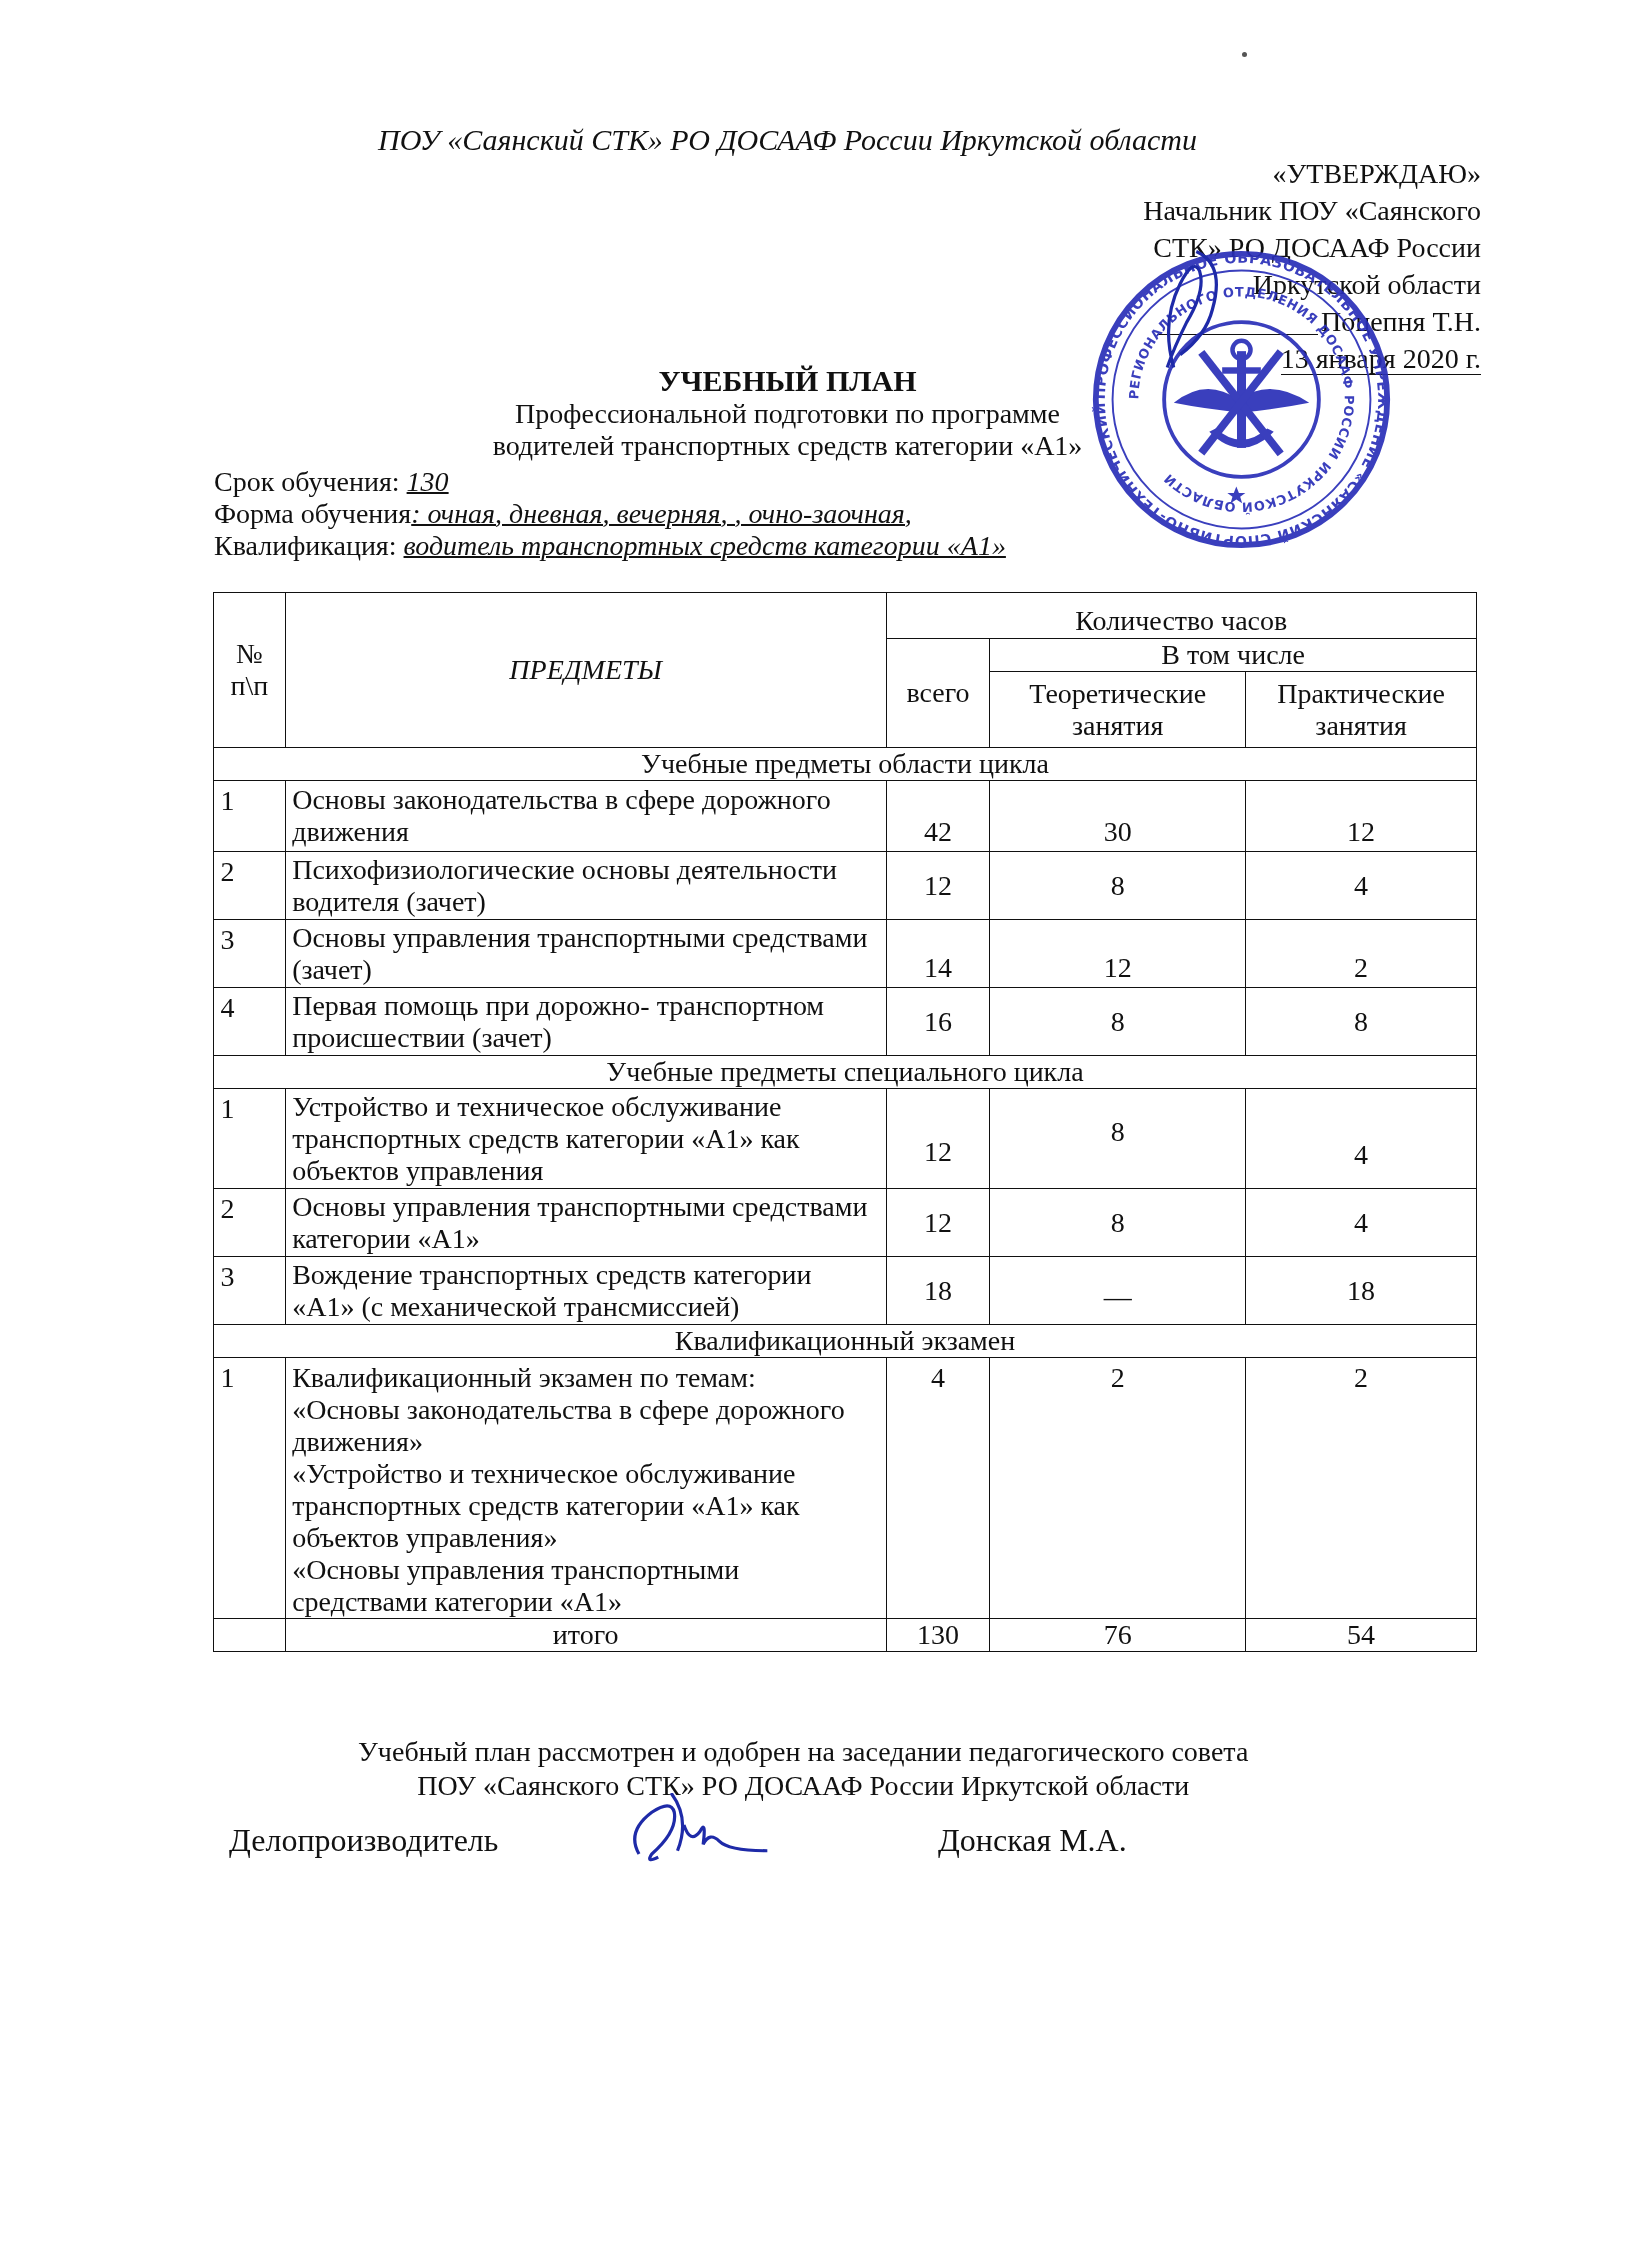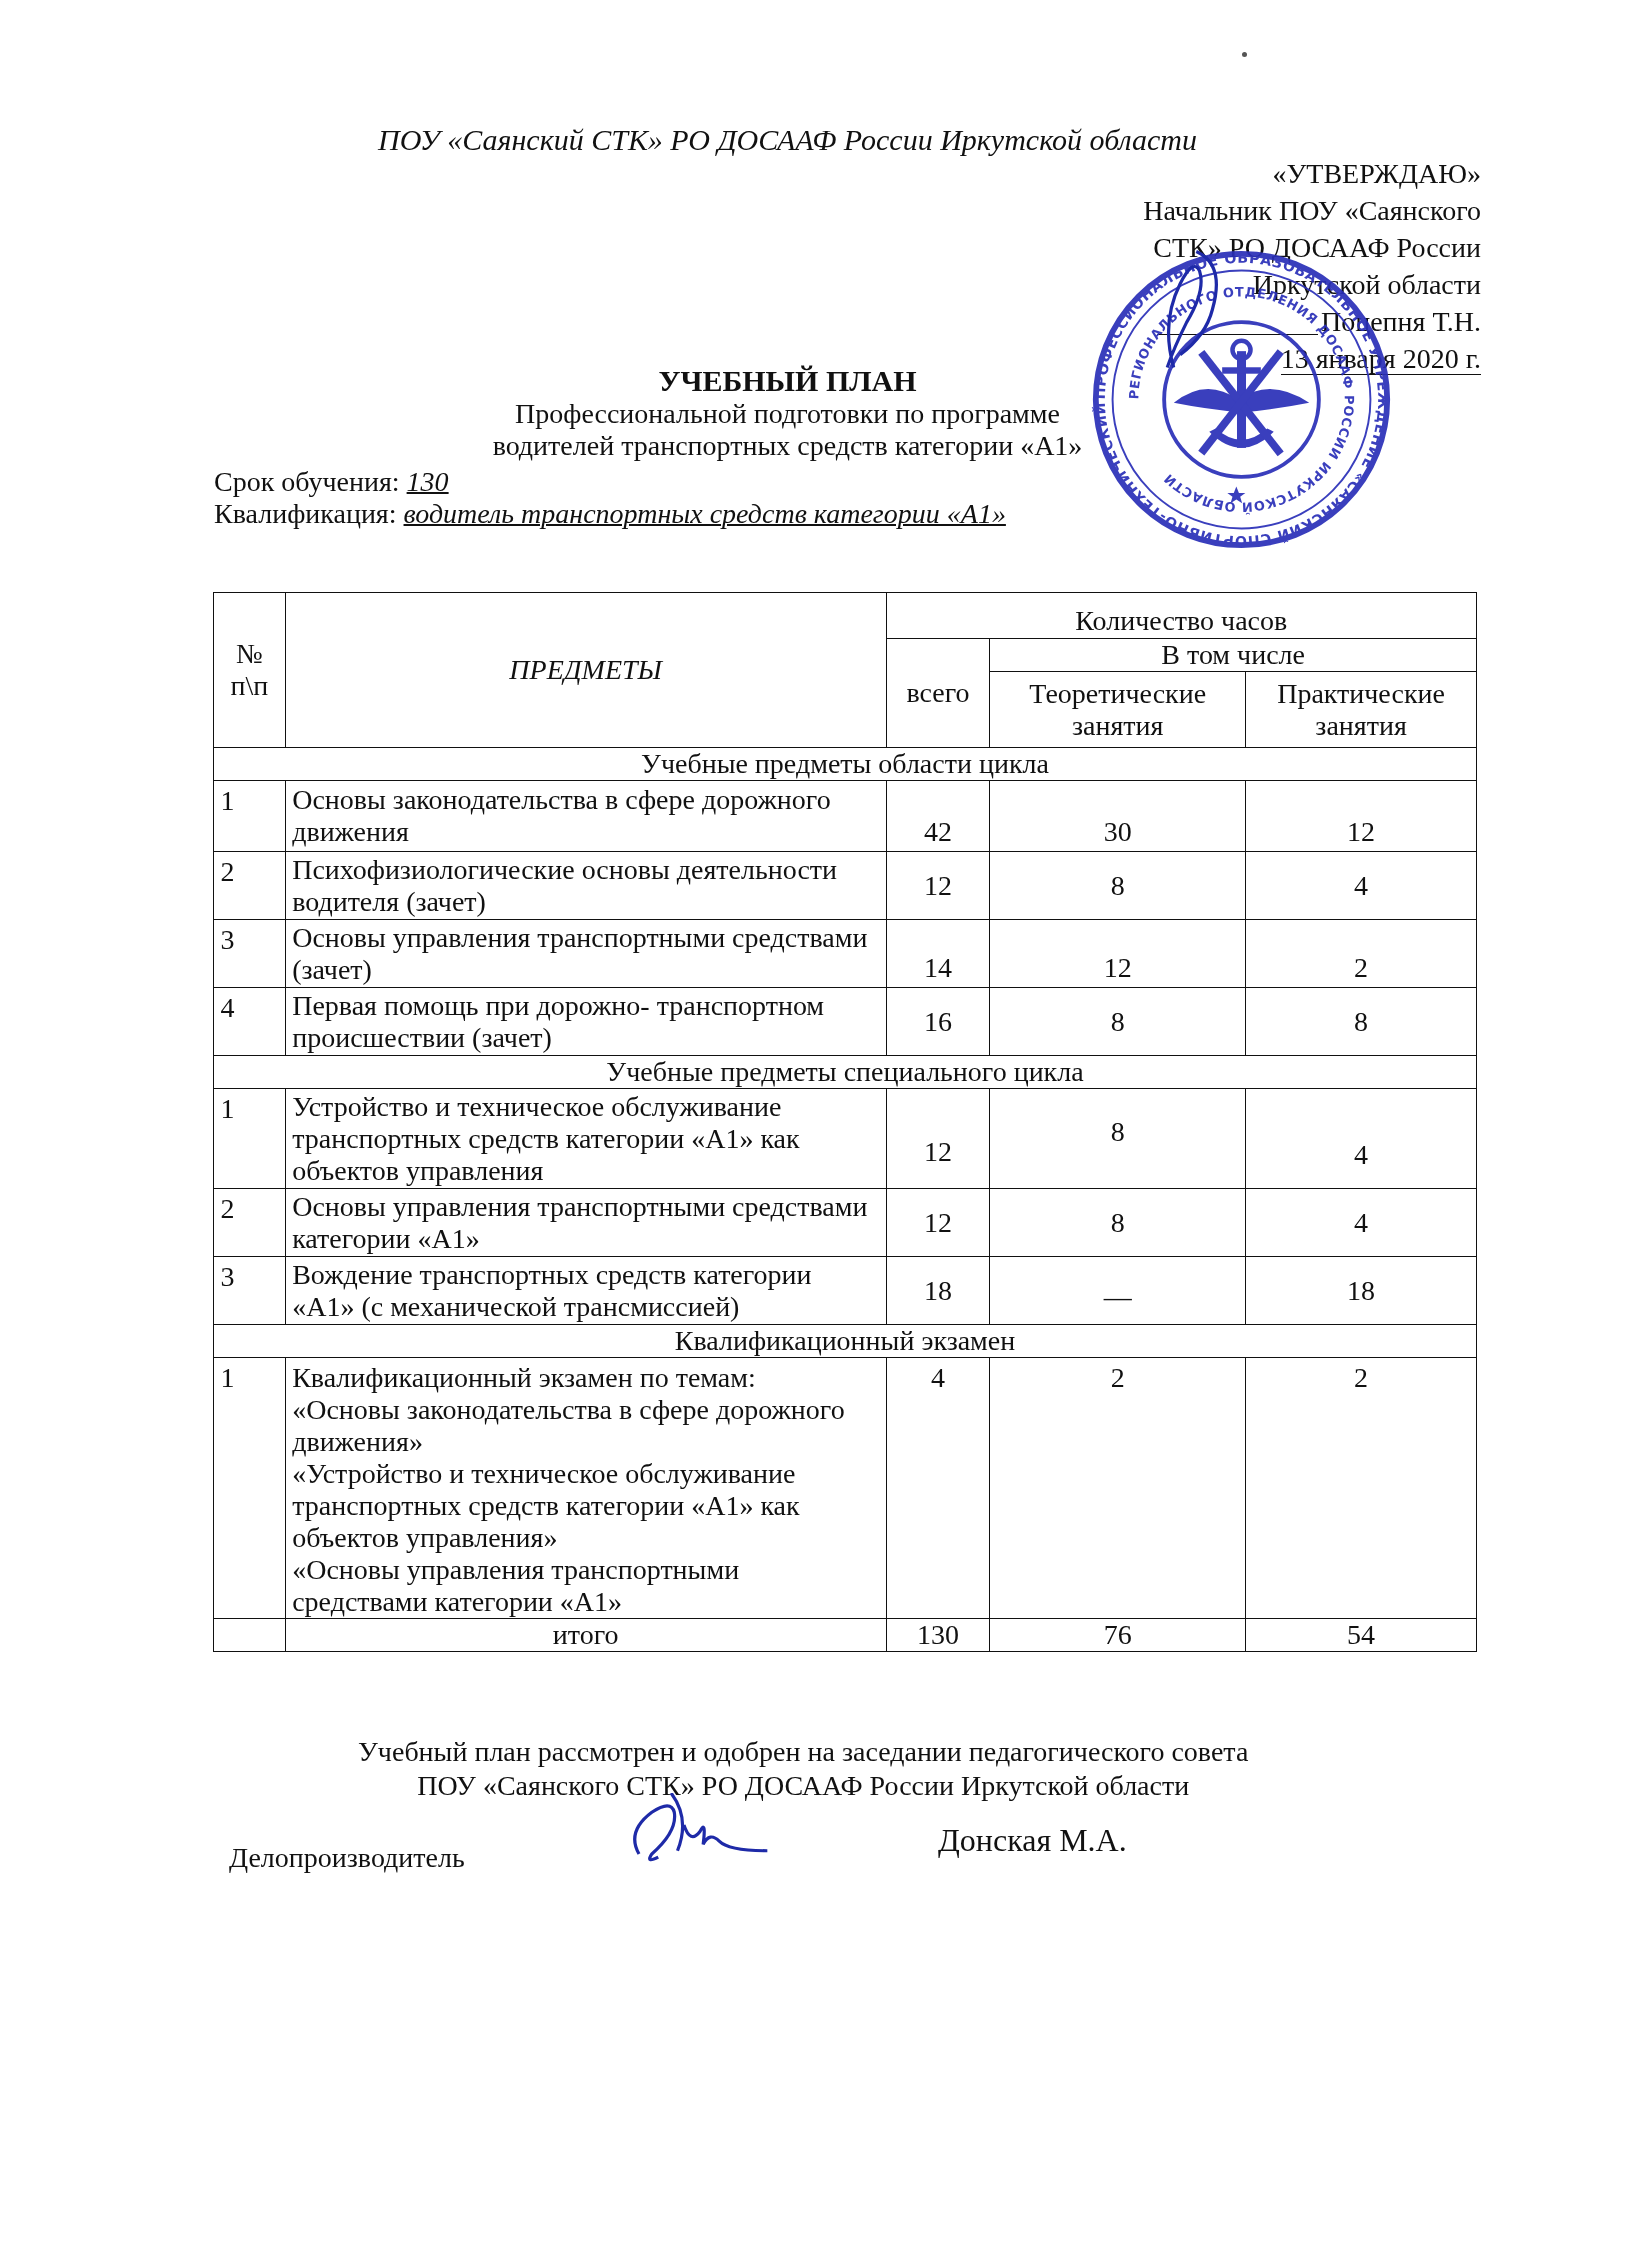--- a/index.html
+++ b/index.html
@@ -34,21 +34,21 @@
   .c-total { width: 90px; text-align: center; }
   .c-theory { width: 242px; text-align: center; }
   .c-pract { text-align: center; }
   th.h-num { text-align: center; }
   th.h-subj { font-style: italic; text-align: center; }
   .section td { font-weight: bold; text-align: center; height: 28px; }
   .bottom-align { vertical-align: bottom !important; padding-bottom: 2.6px !important; }
   .top-align { vertical-align: top !important; padding-top: 3.9px !important; }
   .bold { font-weight: bold; }
   .footer-note { left: 0; width: 1645px; top: 1735px; text-align: center; font-size: 28px; line-height: 34px; transform: translateX(-19.3px); }
-  .clerk-label { left: 229px; top: 1822px; font-size: 28px; margin-top: 20px; }
+  .clerk-label { left: 229px; top: 1822px; font-size: 32px; }
   .clerk-name { left: 938px; top: 1822px; font-size: 32px; }
   .clerk-sig { left: 613px; top: 1793px; }
   .stamp { left: 1090px; top: 248px; opacity: 0.92; }
   .approver-sig { left: 1135px; top: 245px; }
   .speck { width: 5.2px; height: 5.2px; border-radius: 50%; background: #555; }
 </style>
 </head>
 <body>
 
 <div class="abs org-header">ПОУ «Саянский СТК» РО ДОСААФ России Иркутской области</div>
@@ -95,20 +95,21 @@
 </svg>
 
 <div class="abs title-block">
   <div class="t1">УЧЕБНЫЙ ПЛАН</div>
   <div class="t2">Профессиональной подготовки по программе</div>
   <div class="t2">водителей транспортных средств категории «А1»</div>
 </div>
 
 <div class="abs meta">
   <div><span>Срок обучения: </span><span class="val">130</span></div>
+  <div><span>Форма обучения</span><span class="val">: очная, дневная, вечерняя, , очно-заочная,</span></div>
   <div><span>Квалификация: </span><span class="val">водитель транспортных  средств категории «А1»</span></div>
 </div>
 
 <table class="plan">
   <tbody>
       <tr style="height:46px">
     <th class="h-num" rowspan="3" style="width:58px">№ п\п</th>
     <th class="h-subj" rowspan="3" style="width:587px">ПРЕДМЕТЫ</th>
     <th colspan="3" style="vertical-align:top;padding-top:12px">Количество часов</th>
   </tr>

